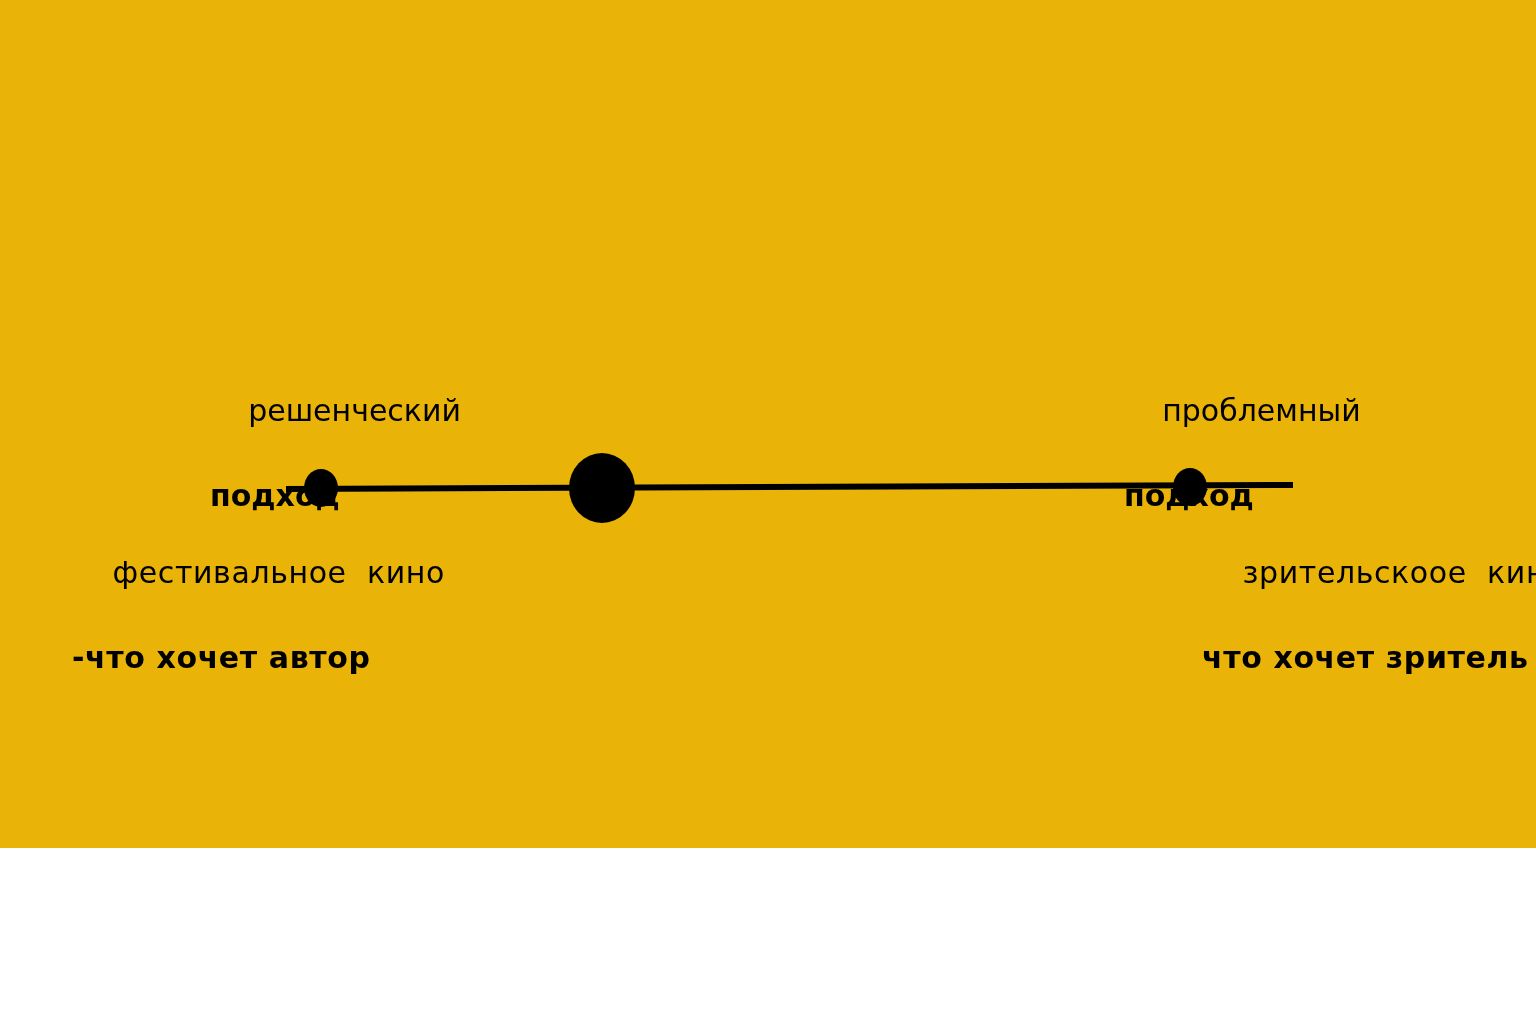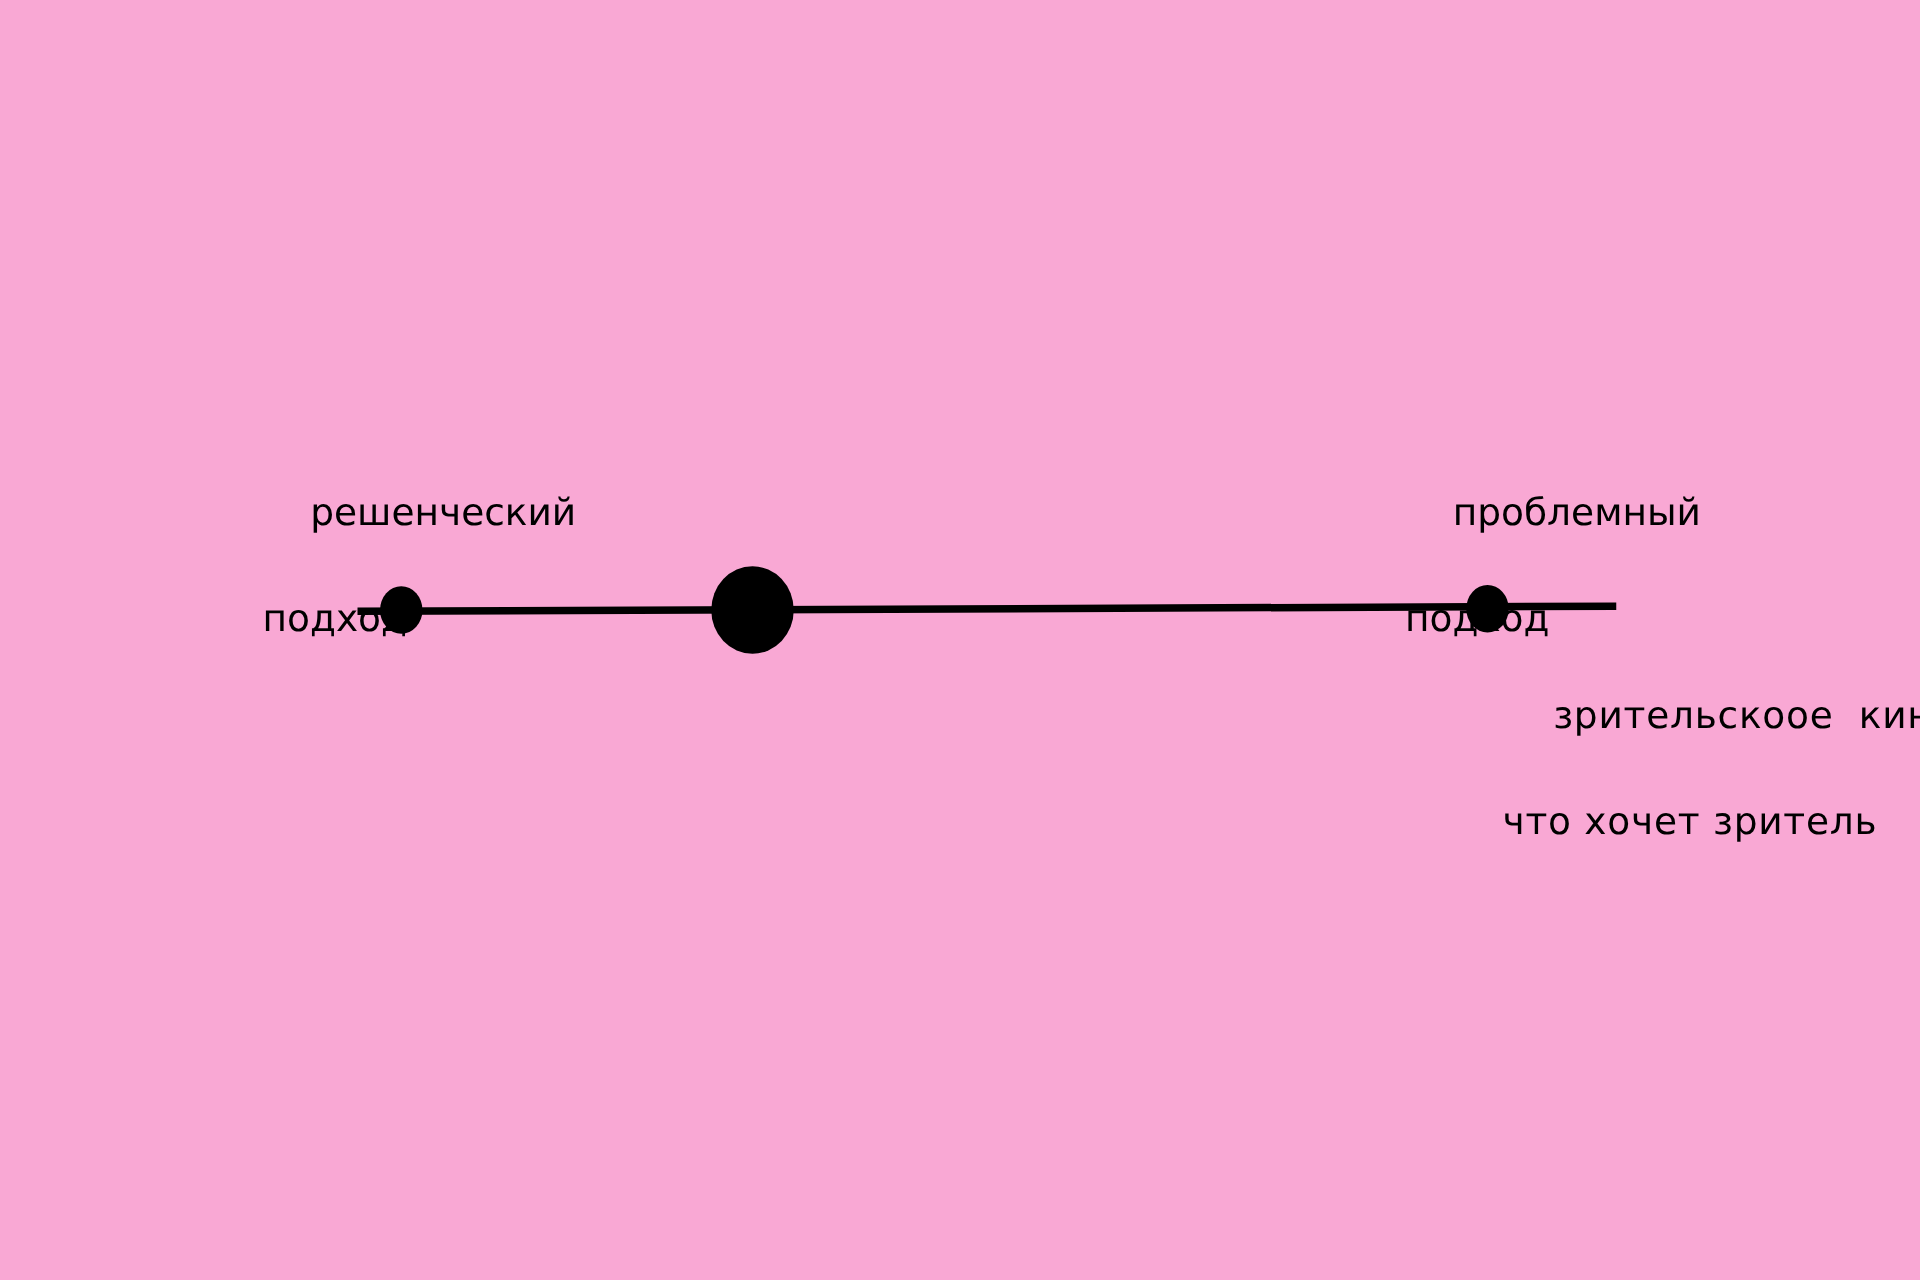--- a/index.html
+++ b/index.html
@@ -7,22 +7,22 @@
     padding: 0;
     background: #ffffff;
   }
   body {
     font-family: "DejaVu Sans", sans-serif;
     -webkit-font-smoothing: antialiased;
   }
   #canvas {
     position: relative;
     width: 1536px;
-    height: 1024px;
-    background: #f9a8d4;
+    height: 848px;
+    background: #eab308;
     overflow: hidden;
   }
   #axis-svg {
     position: absolute;
     left: 0;
     top: 0;
     width: 1536px;
     height: 1024px;
     pointer-events: none;
   }
@@ -39,21 +39,21 @@
   .label.desc {
     font-size: 30px;
     letter-spacing: 0.6px;
   }
   
   #pole-left      { left: 210px;  top: 347px;  }
   #pole-right     { left: 1124px; top: 347px;  }
   #desc-left      { left: 72px;   top: 509px;  }
   #desc-center    { left: 485px;  top: 556px;  }
   #desc-right     { left: 1202px; top: 509px;  }
-  .line-2 { display: block; }
+  .line-2 { display: block; font-weight: bold; }
 </style>
 </head>
 <body>
 
 <div id="canvas">
 
   <svg id="axis-svg" viewBox="0 0 1536 1024" xmlns="http://www.w3.org/2000/svg">
 
     <line x1="286" y1="489" x2="1293" y2="485" stroke="#000000" stroke-width="6" stroke-linecap="butt"></line>
 
@@ -65,20 +65,24 @@
   <div class="label pole" id="pole-left">
     <span class="line-1">решенческий</span>
     <span class="line-2">подход</span>
   </div>
 
   <div class="label pole" id="pole-right">
     <span class="line-1">проблемный</span>
     <span class="line-2">подход</span>
   </div>
 
+  <div class="label desc" id="desc-left">
+    <span class="line-1">фестивальное  кино</span>
+    <span class="line-2">-что хочет автор</span>
+  </div>
 
 
   <div class="label desc" id="desc-right">
     <span class="line-1">зрительскоое  кино –</span>
     <span class="line-2">что хочет зритель</span>
   </div>
 
 </div>
 
 </body></html>

